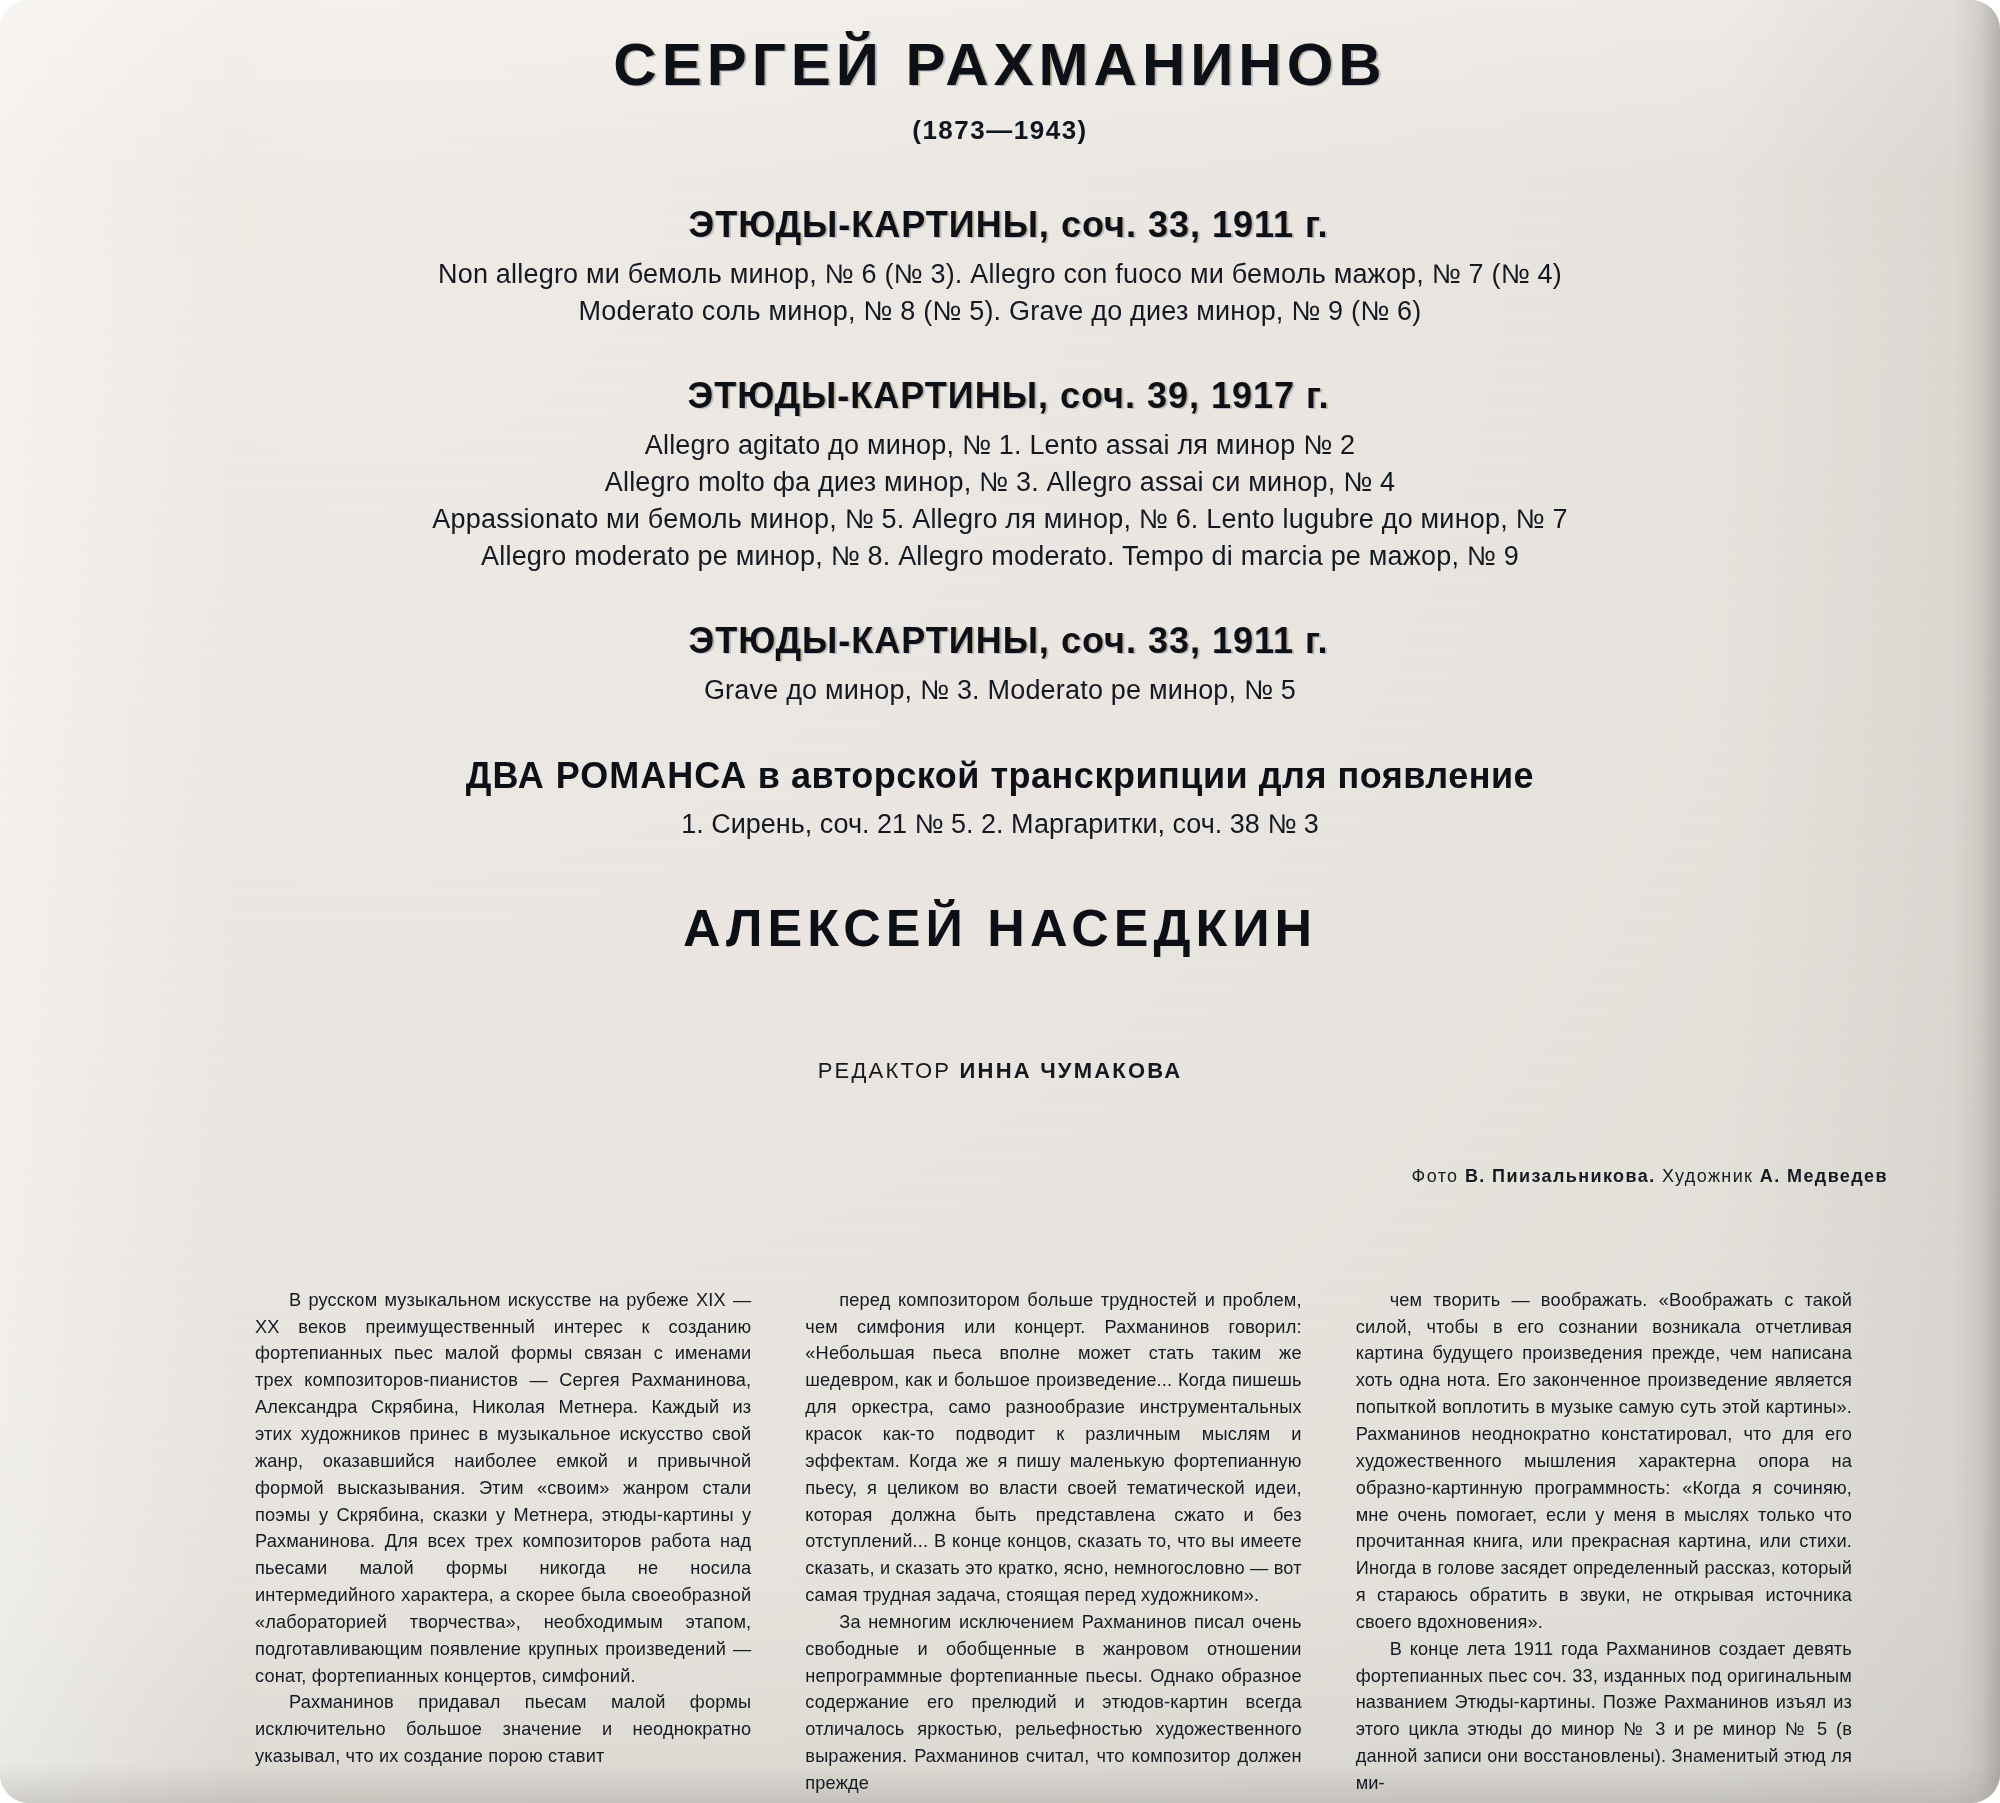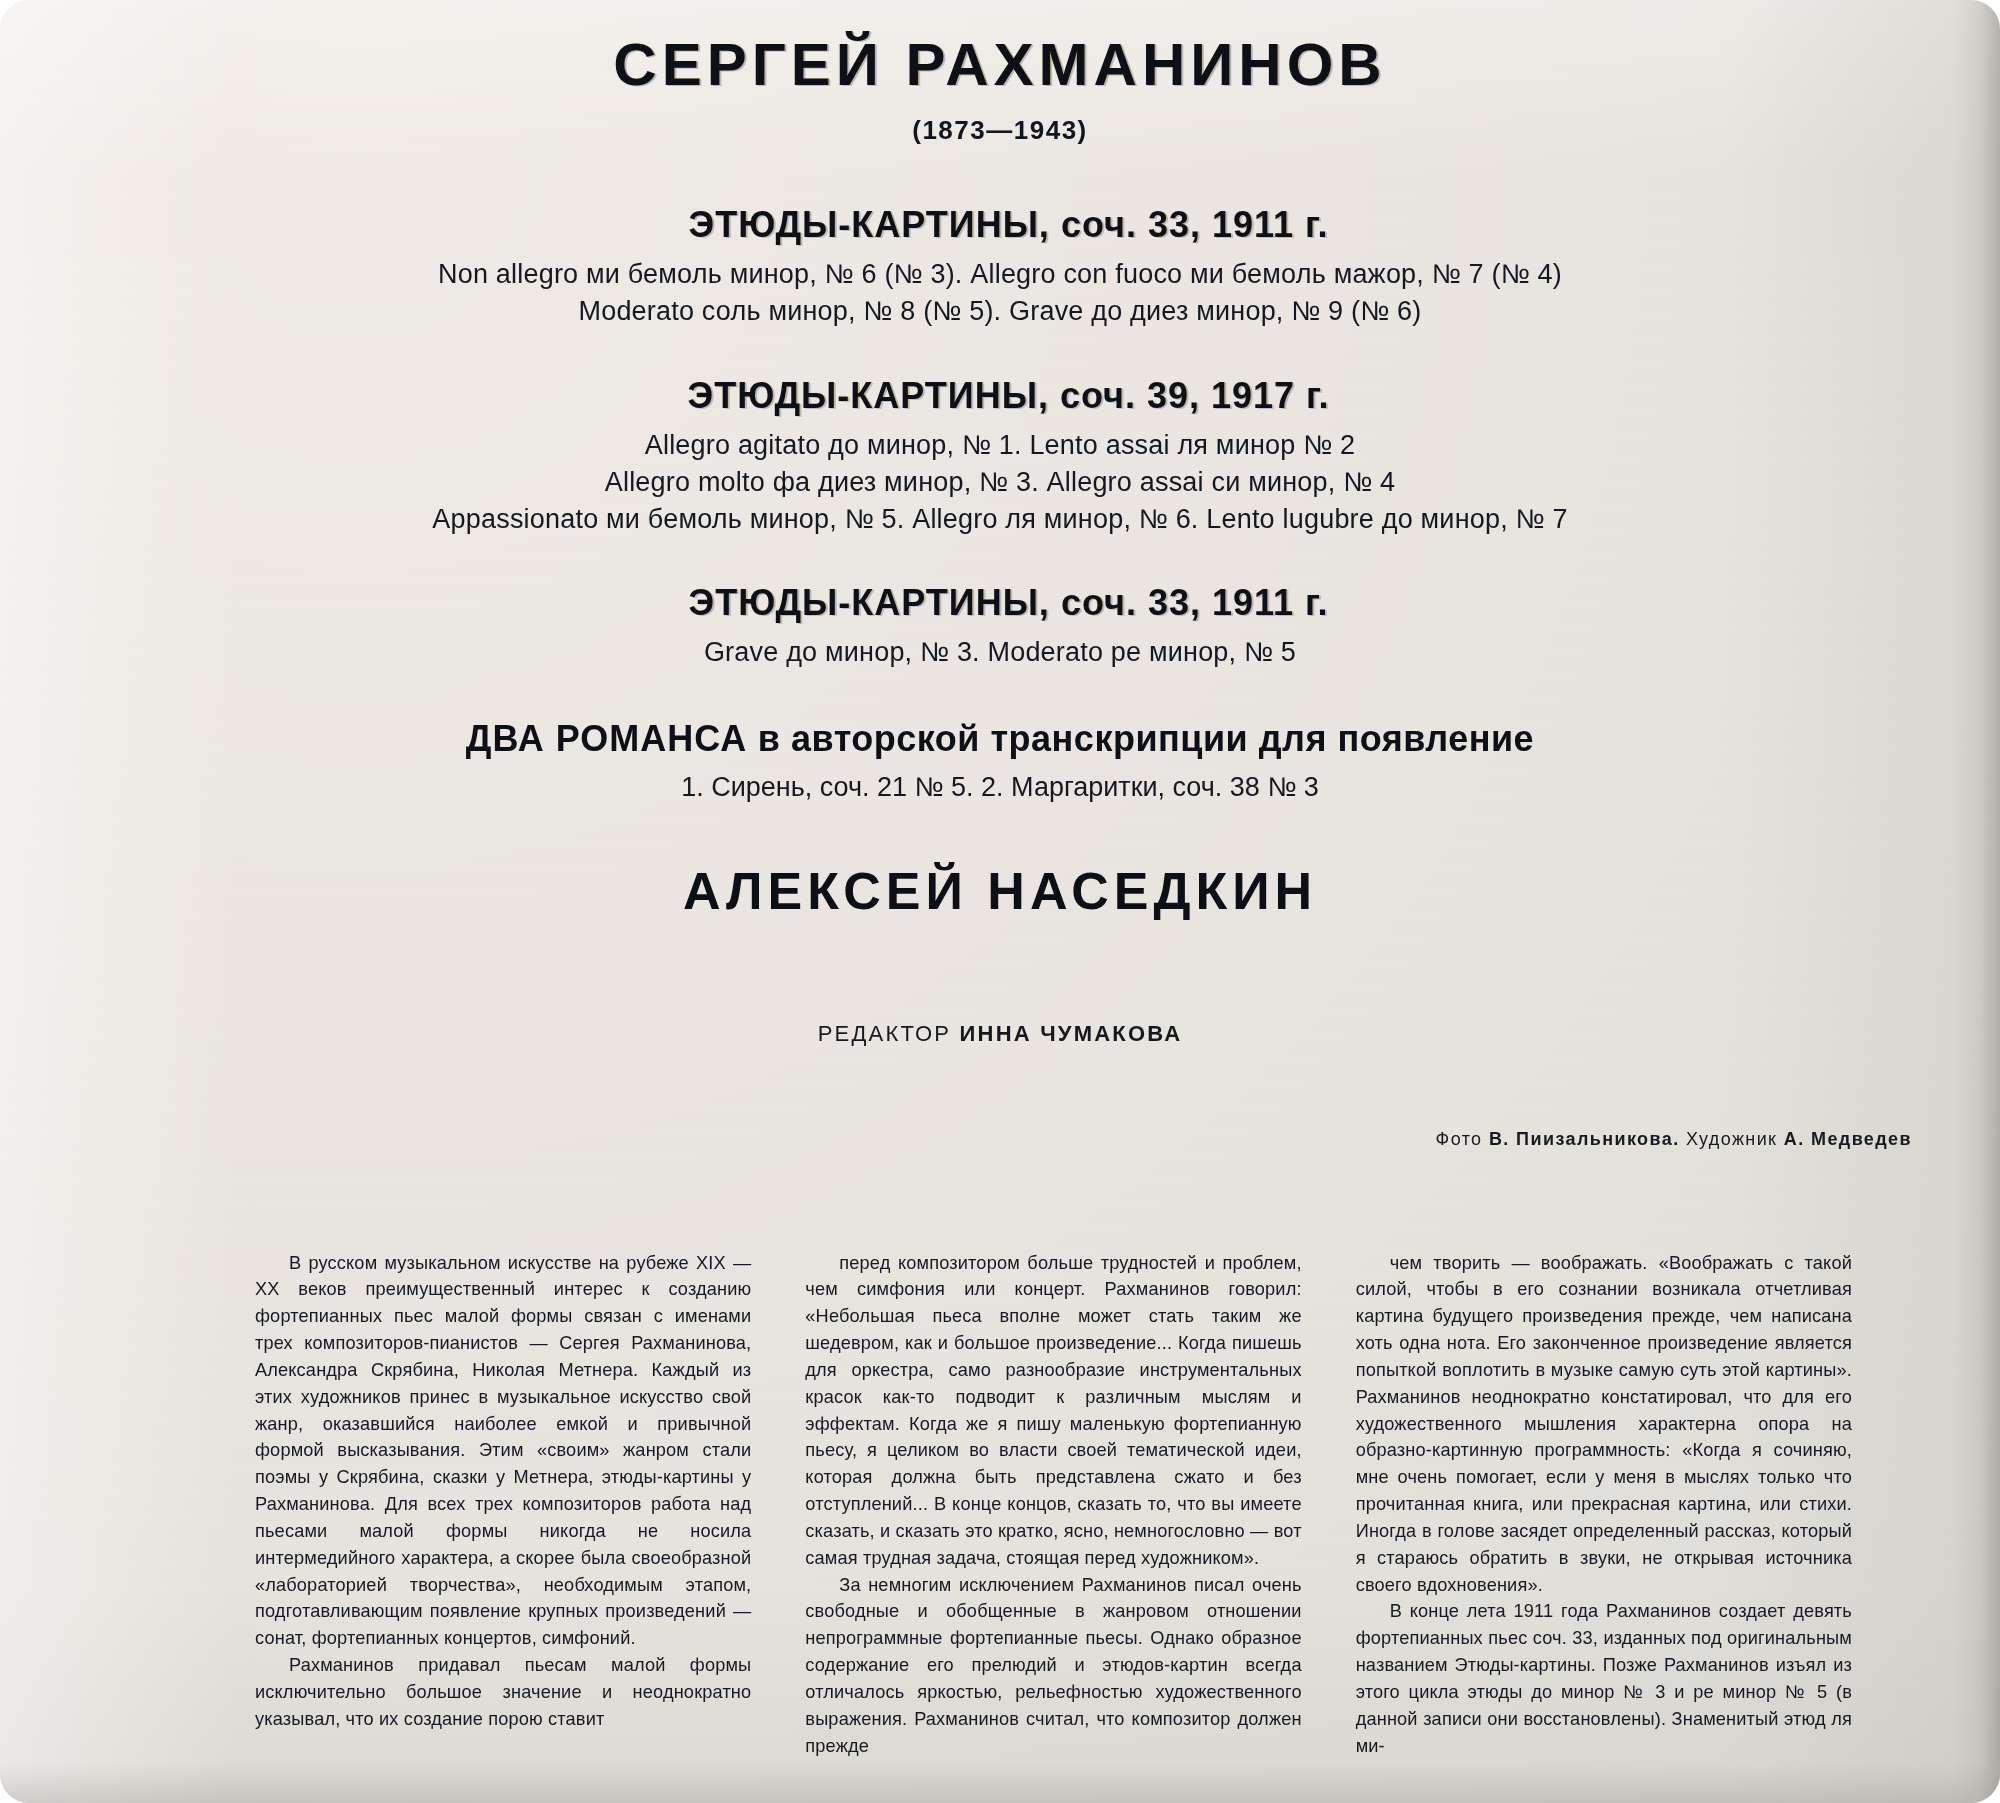--- a/index.html
+++ b/index.html
@@ -135,21 +135,21 @@
     font-size: 22px;
     letter-spacing: 2.2px;
     margin-top: 100px;
     color: #15191f;
   }
   .editor .ed-label { font-weight: 400; }
   .editor .ed-name { font-weight: 700; }
 
   .photo-credit {
     margin-top: 82px;
-    padding-right: 88px;
+    padding-right: 112px;
     text-align: right;
     font-size: 18px;
     letter-spacing: 1.4px;
     color: #161a21;
   }
   .photo-credit .pc-name { font-weight: 700; }
 
   
   .essay {
     margin-top: 100px;
@@ -197,20 +197,21 @@
           <div class="mov-line">Moderato соль минор, № 8 (№ 5). Grave до диез  минор, № 9 (№ 6)</div>
         </div>
       </div>
 
       <div style="margin-top:44px;">
         <div class="work-head">ЭТЮДЫ-КАРТИНЫ, соч. 39, 1917 г.</div>
         <div class="movs">
           <div class="mov-line">Allegro agitato до минор, № 1. Lento assai ля  минор № 2</div>
           <div class="mov-line">Allegro molto фа диез минор, № 3. Allegro assai  си минор, № 4</div>
           <div class="mov-line">Appassionato ми бемоль минор, № 5. Allegro ля  минор, № 6. Lento lugubre до минор, № 7</div>
+          <div class="mov-line">Allegro moderato ре минор, № 8. Allegro moderato.  Tempo di marcia ре мажор, № 9</div>
         </div>
       </div>
 
       <div style="margin-top:44px;">
         <div class="work-head">ЭТЮДЫ-КАРТИНЫ, соч. 33, 1911 г.</div>
         <div class="movs">
           <div class="mov-line">Grave до минор, № 3. Moderato ре минор, № 5</div>
         </div>
       </div>
 

